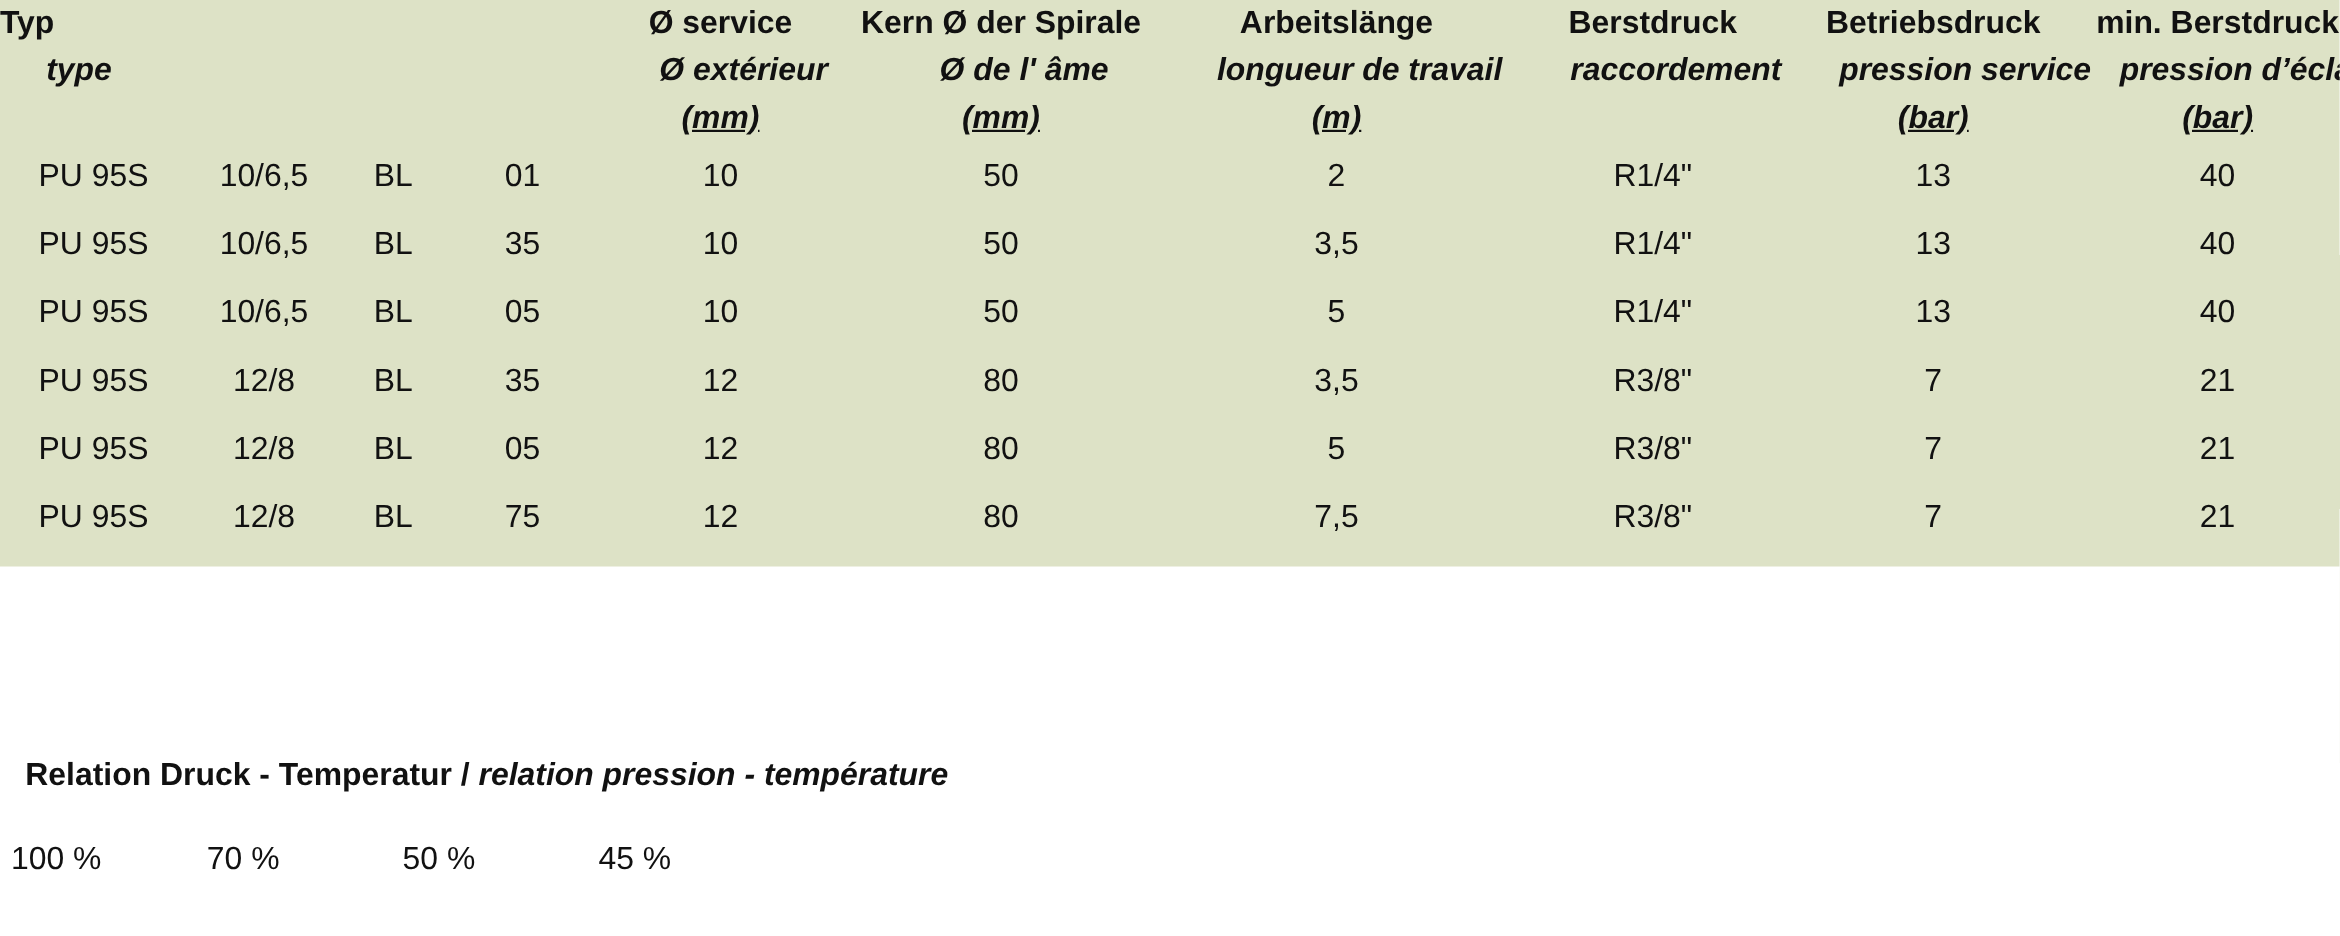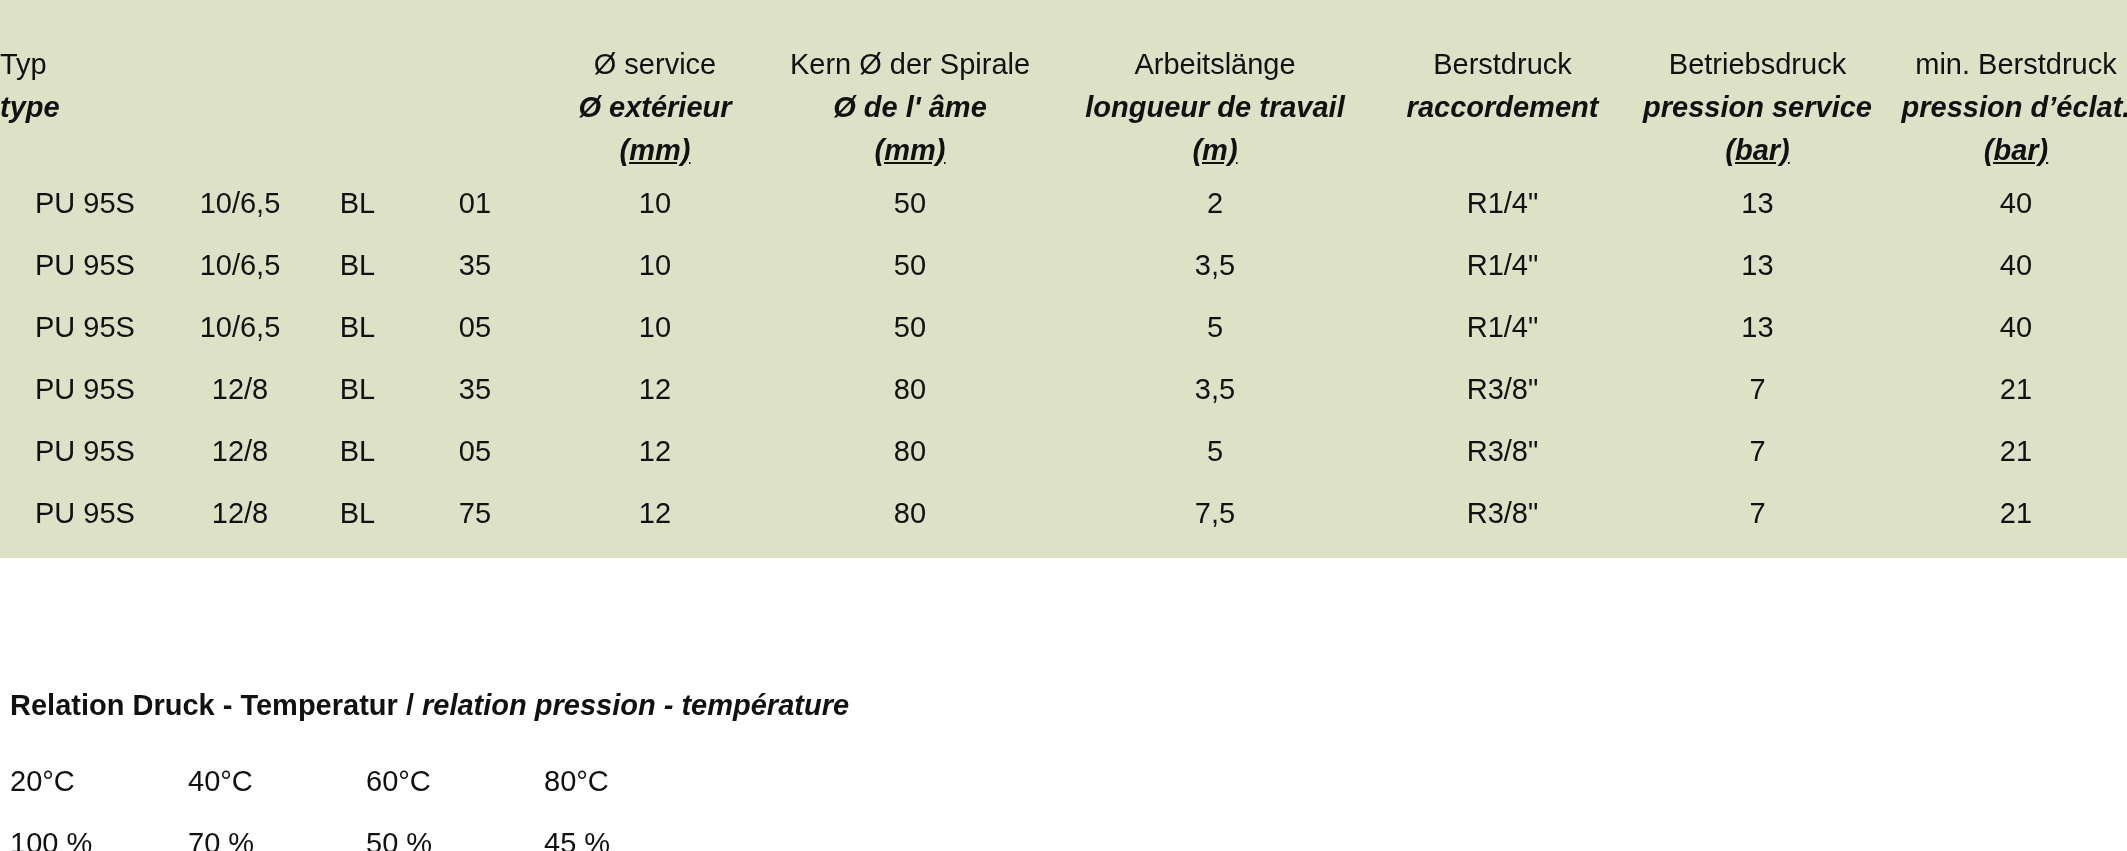--- a/index.html
+++ b/index.html
@@ -42,29 +42,29 @@
     line-height: 43px;
     font-weight: bold;
     text-align: center;
     padding-top: 8px;
     padding-bottom: 4px;
     color: #111111;
   }
   .hdr-cell .de {
     display: block;
     font-style: normal;
-    font-weight: normal;
-    white-space: nowrap;
-    margin-top: 43px;
+    font-weight: bold;
+    white-space: nowrap;
   }
   .hdr-cell .fr {
     display: block;
     font-style: italic;
     font-weight: bold;
     white-space: nowrap;
+    padding-left: 42px;
   }
   .hdr-cell .unit {
     display: block;
     font-style: italic;
     font-weight: bold;
     white-space: nowrap;
     text-decoration: underline;
   }
   .hdr-left {
     text-align: left;
@@ -101,21 +101,21 @@
   .relation {
     position: absolute;
     left: 0;
     top: 688px;
     width: 2127px;
   }
   .relation-title {
     font-size: 29px;
     line-height: 34px;
     font-weight: bold;
-    padding-left: 10px;
+    padding-left: 23px;
     color: #111111;
     white-space: nowrap;
   }
   .relation-title .fr {
     font-style: italic;
     font-weight: bold;
   }
   .relation-grid {
     margin-top: 28px;
     padding-left: 10px;
@@ -267,26 +267,20 @@
       </tr>
     </tbody>
   </table>
 </div>
 
 <div class="relation">
   <div class="relation-title">
     <span>Relation Druck - Temperatur / </span><span class="fr">relation pression - température</span>
   </div>
   <div class="relation-grid">
-    <div class="relation-row">
-      <div class="relation-cell">20°C</div>
-      <div class="relation-cell">40°C</div>
-      <div class="relation-cell">60°C</div>
-      <div class="relation-cell">80°C</div>
-    </div>
     <div class="relation-row">
       <div class="relation-cell">100 %</div>
       <div class="relation-cell">70 %</div>
       <div class="relation-cell">50 %</div>
       <div class="relation-cell">45 %</div>
     </div>
   </div>
 </div>
 
 </body></html>

